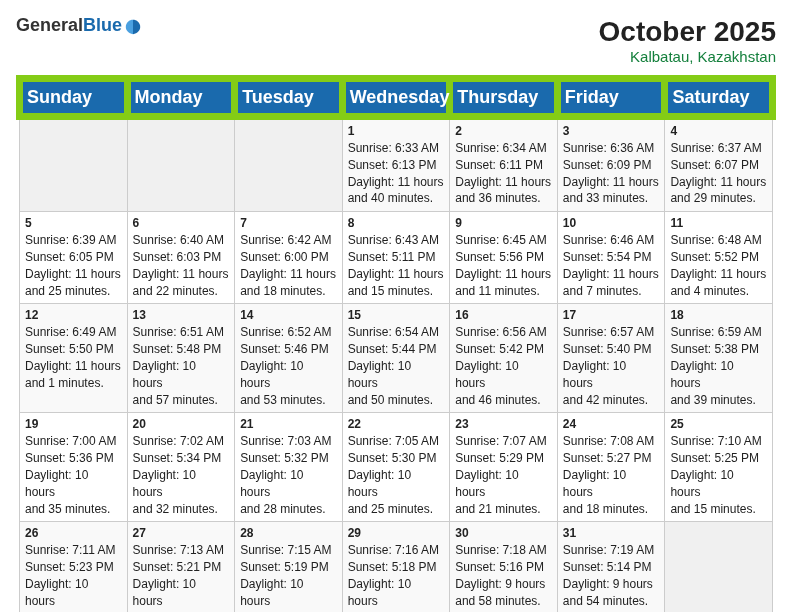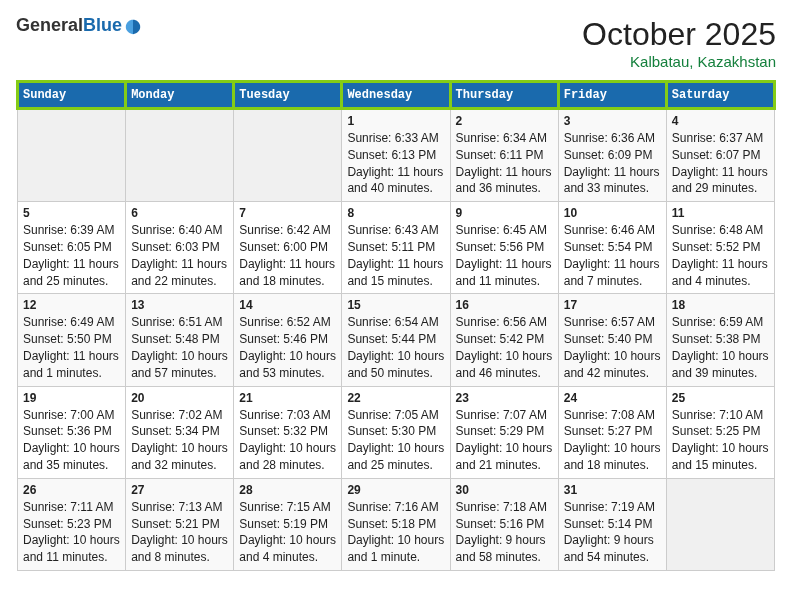--- a/index.html
+++ b/index.html
@@ -32,43 +32,42 @@
     .logo-icon {
       width: 18px;
       height: 18px;
       margin-left: 2px;
       margin-top: 2px;
     }
     .title-block {
       text-align: right;
     }
     .month-title {
-      font-size: 32px;
-      font-weight: normal;
+      font-size: 28px;
+      font-weight: bold;
       color: #222;
       margin-left: 48px;
     }
     .location {
       font-size: 15px;
       color: #15803d;
     }
     table {
       width: 100%;
       border-collapse: collapse;
       table-layout: fixed;
     }
     thead tr th {
       background-color: #1a6aad;
       color: #fff;
-      font-size: 12px;
+      font-size: 18px;
       font-weight: bold;
       padding: 5px 4px;
       text-align: left;
-      border: 3px solid #84cc16;
-      font-family: Liberation Mono, monospace;
+      border: 7px solid #84cc16;
     }
     tbody tr td {
       vertical-align: top;
       padding: 4px 5px;
       border: 1px solid #ccc;
       font-size: 10px;
       color: #222;
       min-height: 80px;
       height: 90px;
       background: #fff;

